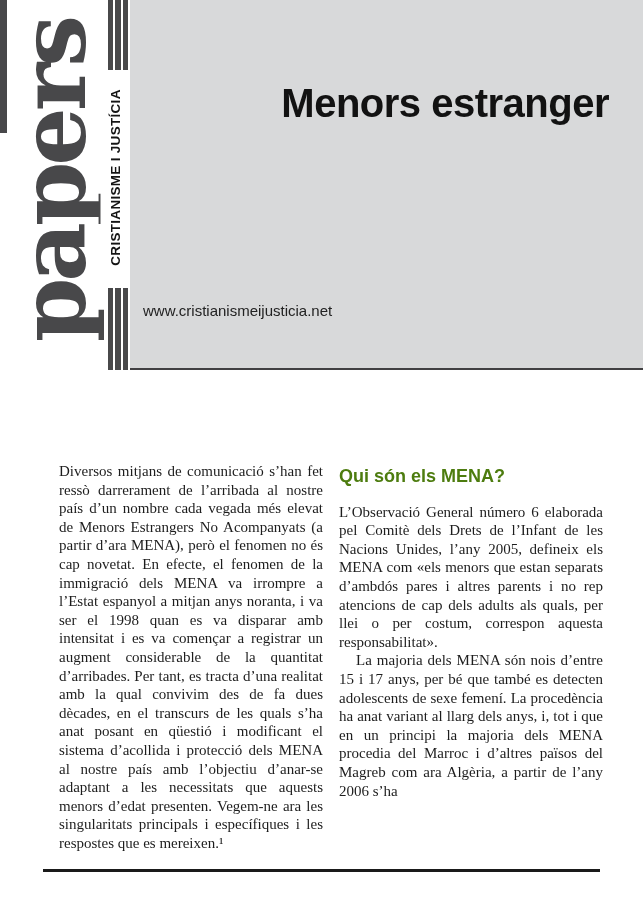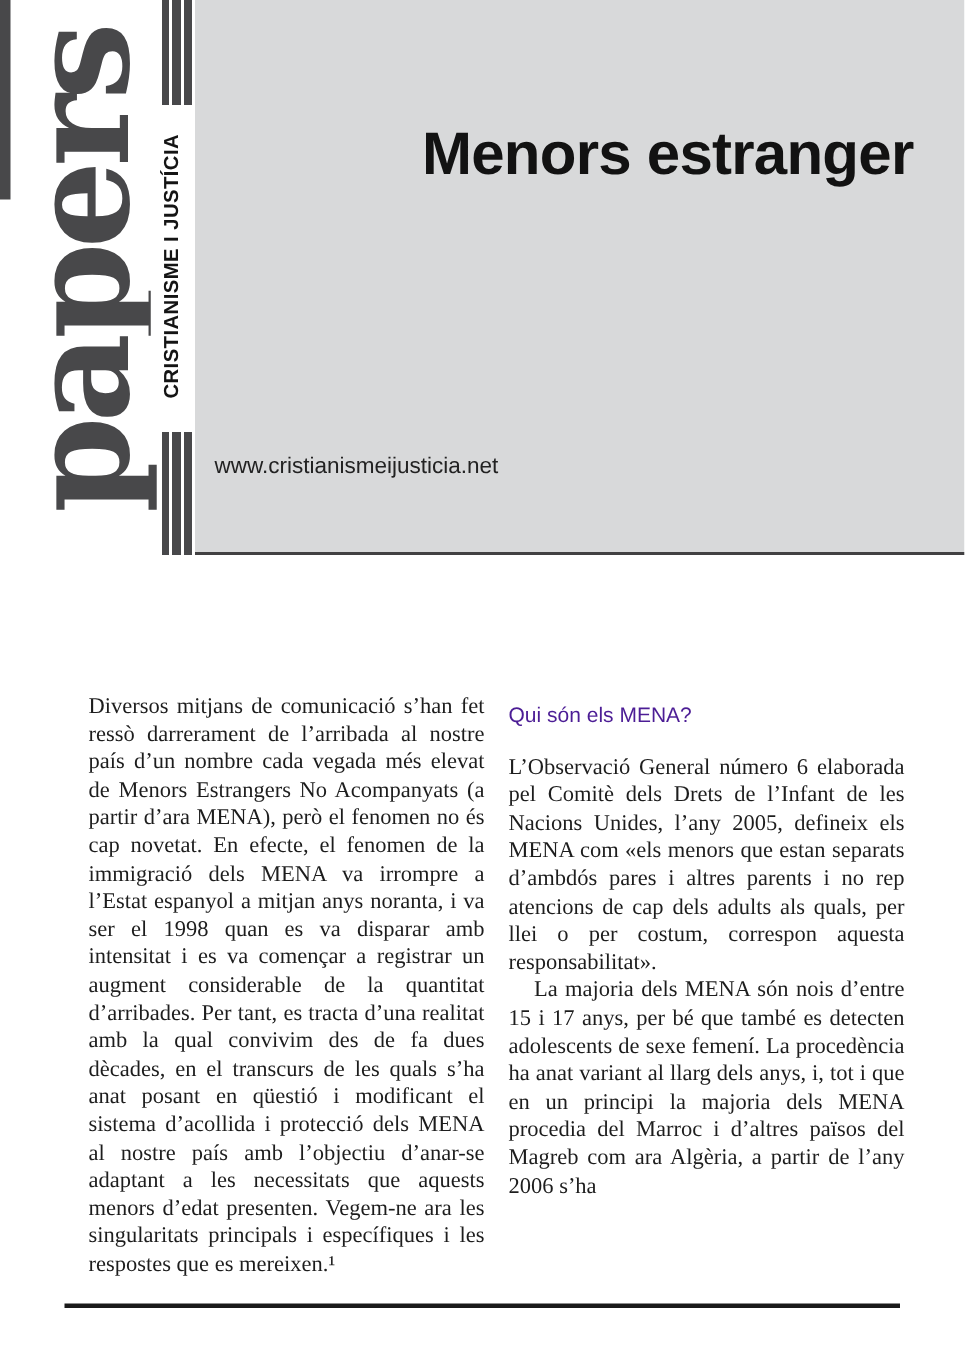--- a/index.html
+++ b/index.html
@@ -70,21 +70,21 @@
   .col{
     position:absolute;width:264px;
     font-family:"Liberation Serif","DejaVu Serif",serif;
     font-size:15px;line-height:18.6px;color:var(--ink);
     text-align:justify;
   }
   .col-left{left:43px;top:462px;margin-left:16px;}
   .col-right{left:339px;top:467px;}
   .col h2{
     font-family:"Liberation Sans","DejaVu Sans",sans-serif;
-    font-size:14px;font-weight:normal;color:#4c1d95;
+    font-size:18px;font-weight:bold;color:#4d7c0f;
     margin:0 0 17px 0;text-align:left;
   }
   .col p{margin:0;}
   .col p + p{text-indent:17px;}
   .footnote-rule{
     position:absolute;left:43px;top:869px;width:557px;height:3px;
     background:var(--rule_black);
   }
 </style>
 </head>

